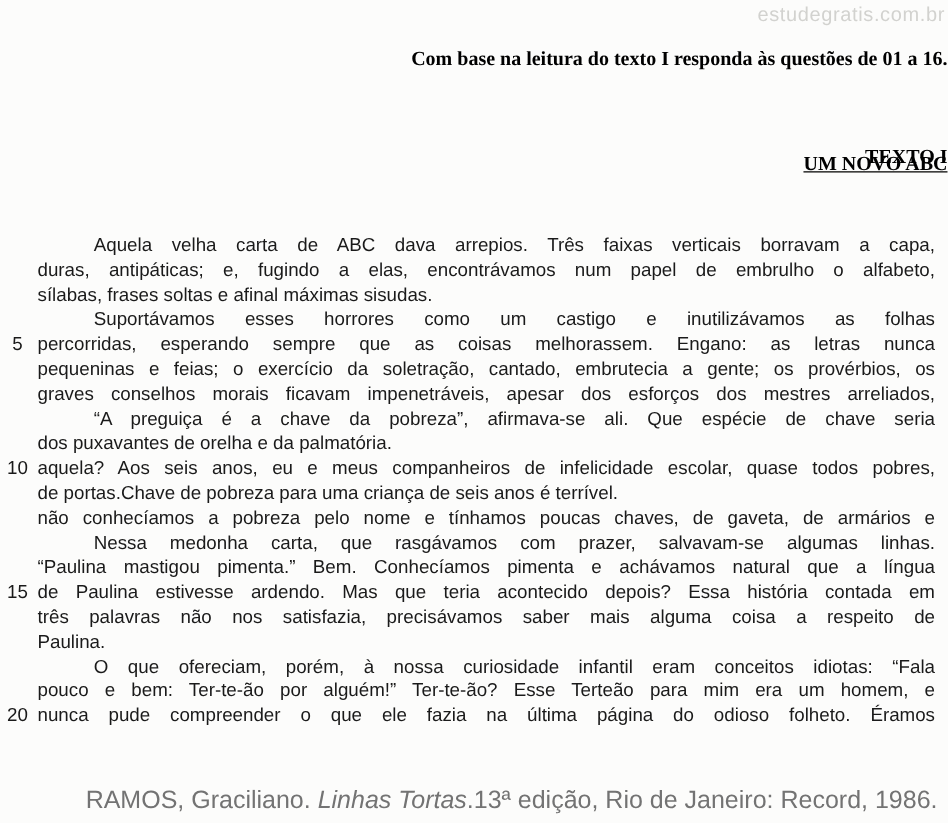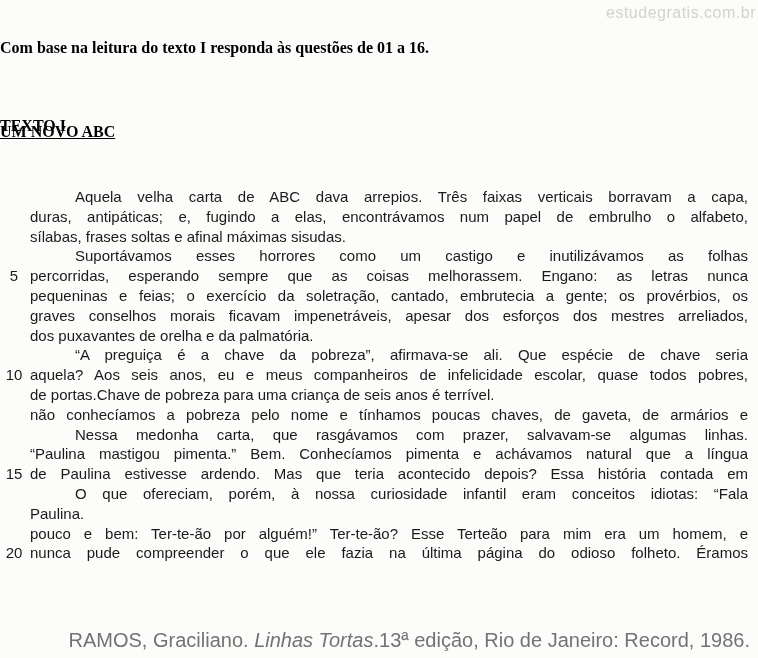--- a/index.html
+++ b/index.html
@@ -14,21 +14,21 @@
   .page {
     position: absolute; inset: 0;
   }
   .watermark {
     position: absolute; top: 4px; right: 2px;
     font-size: 16px; color: #d2d2cf;
     letter-spacing: 0.5px;
   }
   .heading {
     position: absolute; left: 0; width: 758px;
-    text-align: left;
+    text-align: right;
     font-family: "Liberation Serif", "DejaVu Serif", serif;
     font-weight: bold; font-size: 16px; color: #000;
     line-height: 18px;
   }
   .heading.instruction { top: 39px; }
   .heading.texto-label { top: 81px; margin-top: 36px; }
   .heading.text-title  { top: 123px; text-decoration: underline; }
   .body-text {
     position: absolute; left: 30px; top: 187px; width: 718px;
     font-size: 15px; line-height: 19.8px;
@@ -89,27 +89,27 @@
     <span class="txt-inner">percorridas, esperando sempre que as coisas melhorassem. Engano: as letras nunca</span>
   </div>
       <div class="line just">
     <span class="line-num"></span>
     <span class="txt-inner">pequeninas e feias; o exercício da soletração, cantado, embrutecia a gente; os provérbios, os</span>
   </div>
       <div class="line just">
     <span class="line-num"></span>
     <span class="txt-inner">graves conselhos morais ficavam impenetráveis, apesar dos esforços dos mestres arreliados,</span>
   </div>
+      <div class="line just">
+    <span class="line-num"></span>
+    <span class="txt-inner indent">“A preguiça é a chave da pobreza”, afirmava-se ali. Que espécie de chave seria</span>
+  </div>
       <div class="line">
     <span class="line-num"></span>
     <span class="txt-inner">dos puxavantes de orelha e da palmatória.</span>
-  </div>
-      <div class="line just">
-    <span class="line-num"></span>
-    <span class="txt-inner indent">“A preguiça é a chave da pobreza”, afirmava-se ali. Que espécie de chave seria</span>
   </div>
       <div class="line just">
     <span class="line-num">10</span>
     <span class="txt-inner">aquela? Aos seis anos, eu e meus companheiros de infelicidade escolar, quase todos pobres,</span>
   </div>
       <div class="line">
     <span class="line-num"></span>
     <span class="txt-inner">de portas.Chave de pobreza para uma criança de seis anos é terrível.</span>
   </div>
       <div class="line just">
@@ -123,25 +123,29 @@
       <div class="line just">
     <span class="line-num"></span>
     <span class="txt-inner">“Paulina mastigou pimenta.” Bem. Conhecíamos pimenta e achávamos natural que a língua</span>
   </div>
       <div class="line just">
     <span class="line-num">15</span>
     <span class="txt-inner">de Paulina estivesse ardendo. Mas que teria acontecido depois? Essa história contada em</span>
   </div>
       <div class="line just">
     <span class="line-num"></span>
-    <span class="txt-inner indent">O que ofereciam, porém, à nossa curiosidade infantil eram conceitos idiotas: “Fala</span>
+    <span class="txt-inner">três palavras não nos satisfazia, precisávamos saber mais alguma coisa a respeito de</span>
   </div>
       <div class="line">
     <span class="line-num"></span>
     <span class="txt-inner">Paulina.</span>
+  </div>
+      <div class="line just">
+    <span class="line-num"></span>
+    <span class="txt-inner indent">O que ofereciam, porém, à nossa curiosidade infantil eram conceitos idiotas: “Fala</span>
   </div>
       <div class="line just">
     <span class="line-num"></span>
     <span class="txt-inner">pouco e bem: Ter-te-ão por alguém!” Ter-te-ão? Esse Terteão para mim era um homem, e</span>
   </div>
       <div class="line just">
     <span class="line-num">20</span>
     <span class="txt-inner">nunca pude compreender o que ele fazia na última página do odioso folheto. Éramos</span>
   </div>
     </div>

